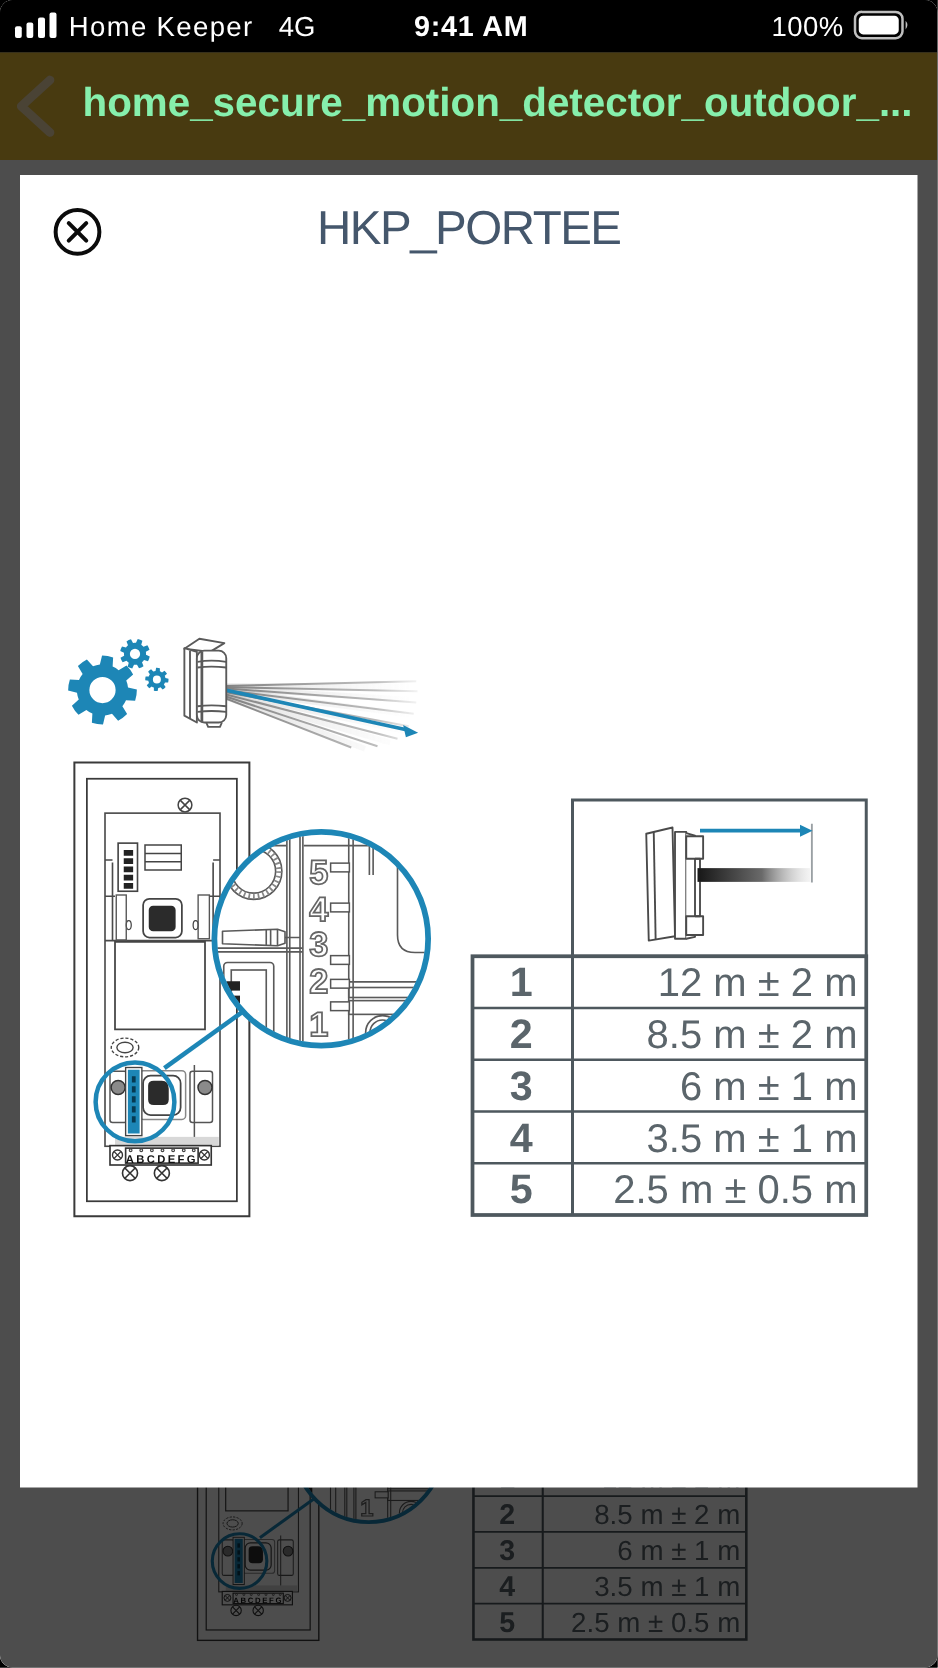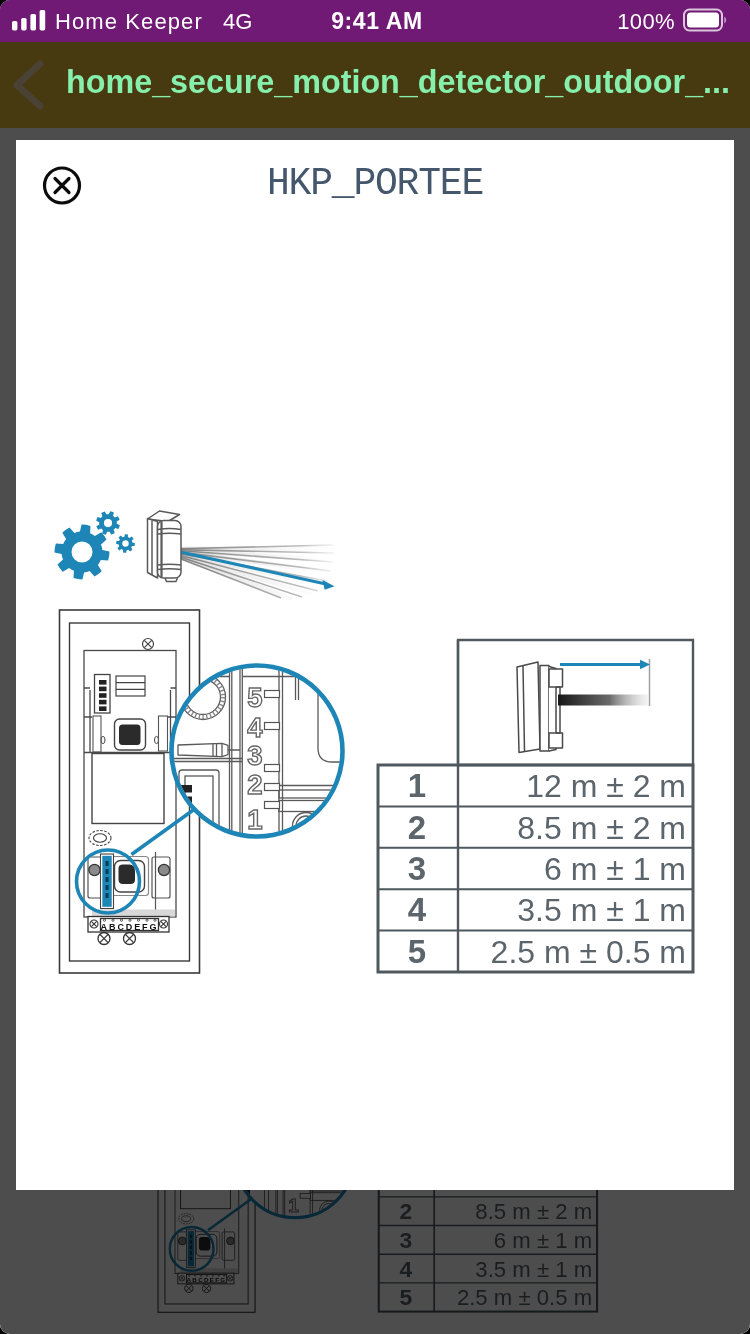--- a/index.html
+++ b/index.html
@@ -1,25 +1,25 @@
 <!DOCTYPE html>
 <html><head>
 <meta charset="utf-8">
 <style>
   html,body{margin:0;padding:0;background:#000;}
   *{box-sizing:border-box;}
   body{width:750px;height:1334px;position:relative;font-family:"Liberation Sans",sans-serif;}
   .screen{position:absolute;left:0;top:0;width:750px;height:1334px;background:#fff;border-radius:10px;overflow:hidden;}
   .pagelayer{position:absolute;left:0;top:0;width:750px;height:1334px;background:#fff;}
   .dim{position:absolute;left:0;top:0;width:750px;height:1334px;background:rgba(0,0,0,0.698);}
-  .statusbar{position:absolute;left:0;top:0;width:750px;height:42px;background:#701a75;color:#fff;}
+  .statusbar{position:absolute;left:0;top:0;width:750px;height:42px;background:#000000;color:#fff;}
   .navbar{position:absolute;left:0;top:42px;width:750px;height:86px;background:#483a10;}
   .navtitle{position:absolute;left:66px;top:22px;font-size:32.3px;font-weight:600;color:#86efac;letter-spacing:0px;white-space:nowrap;}
   .modal{position:absolute;left:16px;top:140px;width:718px;height:1050px;background:#fff;overflow:hidden;}
-  .mtitle{position:absolute;left:0;top:22px;width:718px;text-align:center;font-size:38px;color:#45576c;letter-spacing:-1.2px;font-family:Liberation Mono, monospace;}
+  .mtitle{position:absolute;left:0;top:22px;width:718px;text-align:center;font-size:38px;color:#45576c;letter-spacing:-1.2px;}
   .figsvg{position:absolute;left:-16px;top:-140px;width:750px;height:1334px;}
   .botsvg{position:absolute;left:0;top:0;width:750px;height:1334px;}
 </style>
 </head>
 <body>
 
 <div class="screen">
 
   <div class="pagelayer">
 

